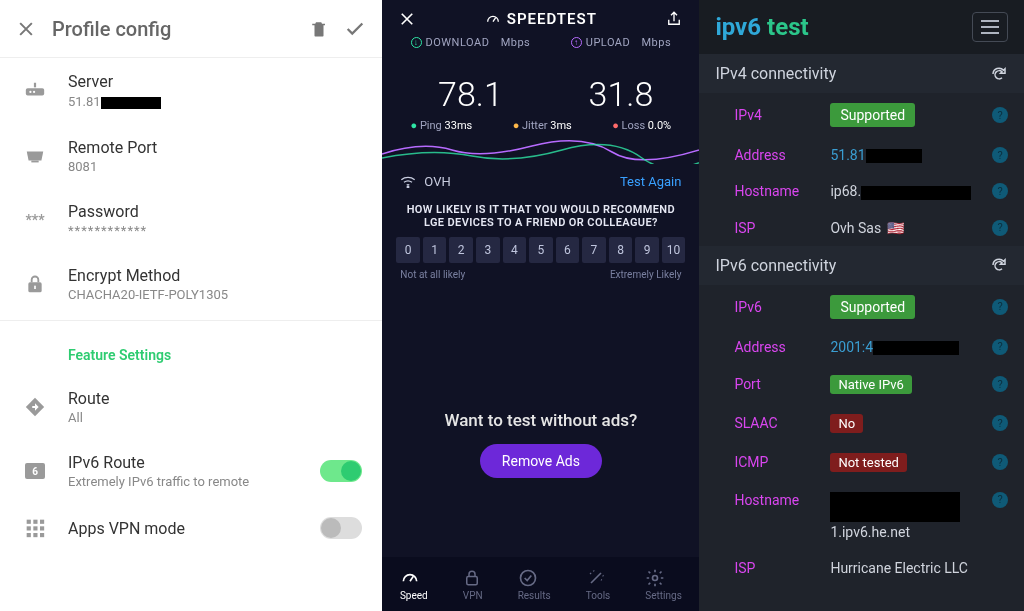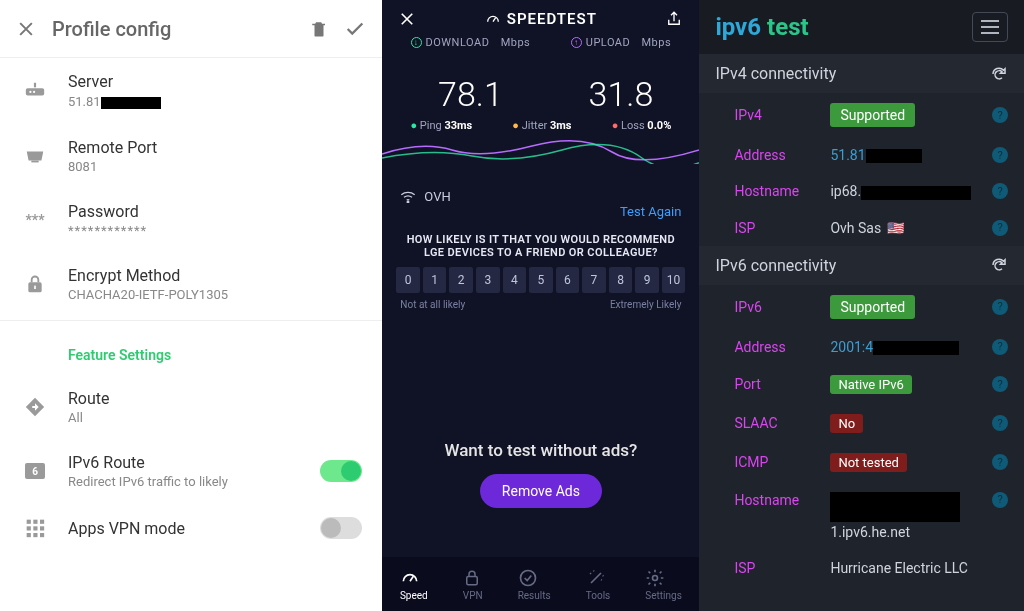--- a/index.html
+++ b/index.html
@@ -31,25 +31,25 @@
   .p2-brand { display: flex; align-items: center; gap: 6px; font-size: 15px; font-weight: 600; letter-spacing: 1px; }
   .p2-brand .gauge { font-size: 15px; }
   .p2 .metrics { display: flex; justify-content: space-around; padding: 4px 8px 0; }
   .p2 .metric { text-align: center; }
   .p2 .metric .mh { font-size: 11px; letter-spacing: 0.5px; color: #a0a4c0; display: flex; justify-content: center; align-items: center; gap: 4px; }
   .p2 .metric .mh .arrow { display:inline-block; width:11px; height:11px; border-radius:50%; border:1.5px solid; display:flex; align-items:center; justify-content:center; font-size:8px; line-height:1; }
   .p2 .metric .mh .arrow.dl { border-color:#2ee6a5; color:#2ee6a5; }
   .p2 .metric .mh .arrow.ul { border-color:#b76bff; color:#b76bff; }
   .p2 .metric .mv { font-size: 34px; font-weight: 300; line-height: 1.05; margin-top: 28px; }
   .p2 .submetrics { display: flex; justify-content: space-around; font-size: 11px; color: #a0a4c0; padding: 6px 8px 4px; }
-  .p2 .submetrics span b { color: #fff; font-weight: 700; }
+  .p2 .submetrics span b { color: #fff; font-weight: 400; }
   .p2 .chart { height: 28px; position: relative; overflow: hidden; }
-  .p2 .provider { display: flex; align-items: center; justify-content: space-between; padding: 10px 18px 8px; font-size: 13px; color: #c8ccdf; gap: 17px; }
+  .p2 .provider { display: flex; align-items: flex-start; justify-content: space-between; padding: 10px 18px 8px; font-size: 13px; color: #c8ccdf; gap: 17px; }
   .p2 .provider .left { display: flex; align-items: center; gap: 8px; }
-  .p2 .provider .ta { color: #39a0ff; font-size: 13px; margin-top: 30px; }
+  .p2 .provider .ta { color: #39a0ff; font-size: 13px; }
   .p2 .survey-q { text-align: center; font-size: 11px; font-weight: 600; letter-spacing: 0.4px; padding: 6px 24px 8px; color: #e7e9f5; }
   .p2 .likert { display: flex; gap: 3px; justify-content: center; padding: 0 14px; }
   .p2 .likert .cell { width: 26px; height: 26px; background: #252842; color: #bfc5dd; font-size: 12px; display: flex; align-items: center; justify-content: center; border-radius: 2px; }
   .p2 .likert-labels { display: flex; justify-content: space-between; padding: 6px 18px 0; font-size: 10px; color: #7a80a0; }
   .p2 .adline { text-align: center; font-size: 17px; font-weight: 500; color: #e5e5e5; margin-top: 130px; }
   .p2 .adbtn { display: block; margin: 14px auto 0; background: #6d28d9; color: #fff; border: none; padding: 9px 22px; border-radius: 18px; font-size: 14px; }
   .p2 .nav { position: absolute; bottom: 0; left: 0; right: 0; height: 54px; background: #0a0c1e; display: flex; justify-content: space-around; align-items: center; }
   .p2 .nav .item { text-align: center; color: #666a85; font-size: 10px; }
   .p2 .nav .item.active { color: #fff; }
   .p2 .nav .item .ic { font-size: 18px; margin-bottom: 2px; }
@@ -167,21 +167,21 @@
 
   <div class="row">
     <span class="lead-icon">
       <svg width="22" height="18" viewBox="0 0 22 18" fill="#9a9a9a">
           <rect x="1" y="1" width="20" height="16" rx="2"></rect>
           <text x="11" y="13" text-anchor="middle" fill="#fff" font-size="10" font-weight="700">6</text>
         </svg>
     </span>
     <div class="body">
       <div class="label">IPv6 Route</div>
-      <div class="sub">Redirect IPv6 traffic to likely</div>
+      <div class="sub">Extremely IPv6 traffic to remote</div>
     </div>
     <div class="toggle"></div>
   </div>
 
   <div class="row">
     <span class="lead-icon">
       <svg width="20" height="20" viewBox="0 0 24 24" fill="#9a9a9a">
           <rect x="2" y="2" width="5" height="5"></rect>
           <rect x="10" y="2" width="5" height="5"></rect>
           <rect x="18" y="2" width="5" height="5"></rect>

